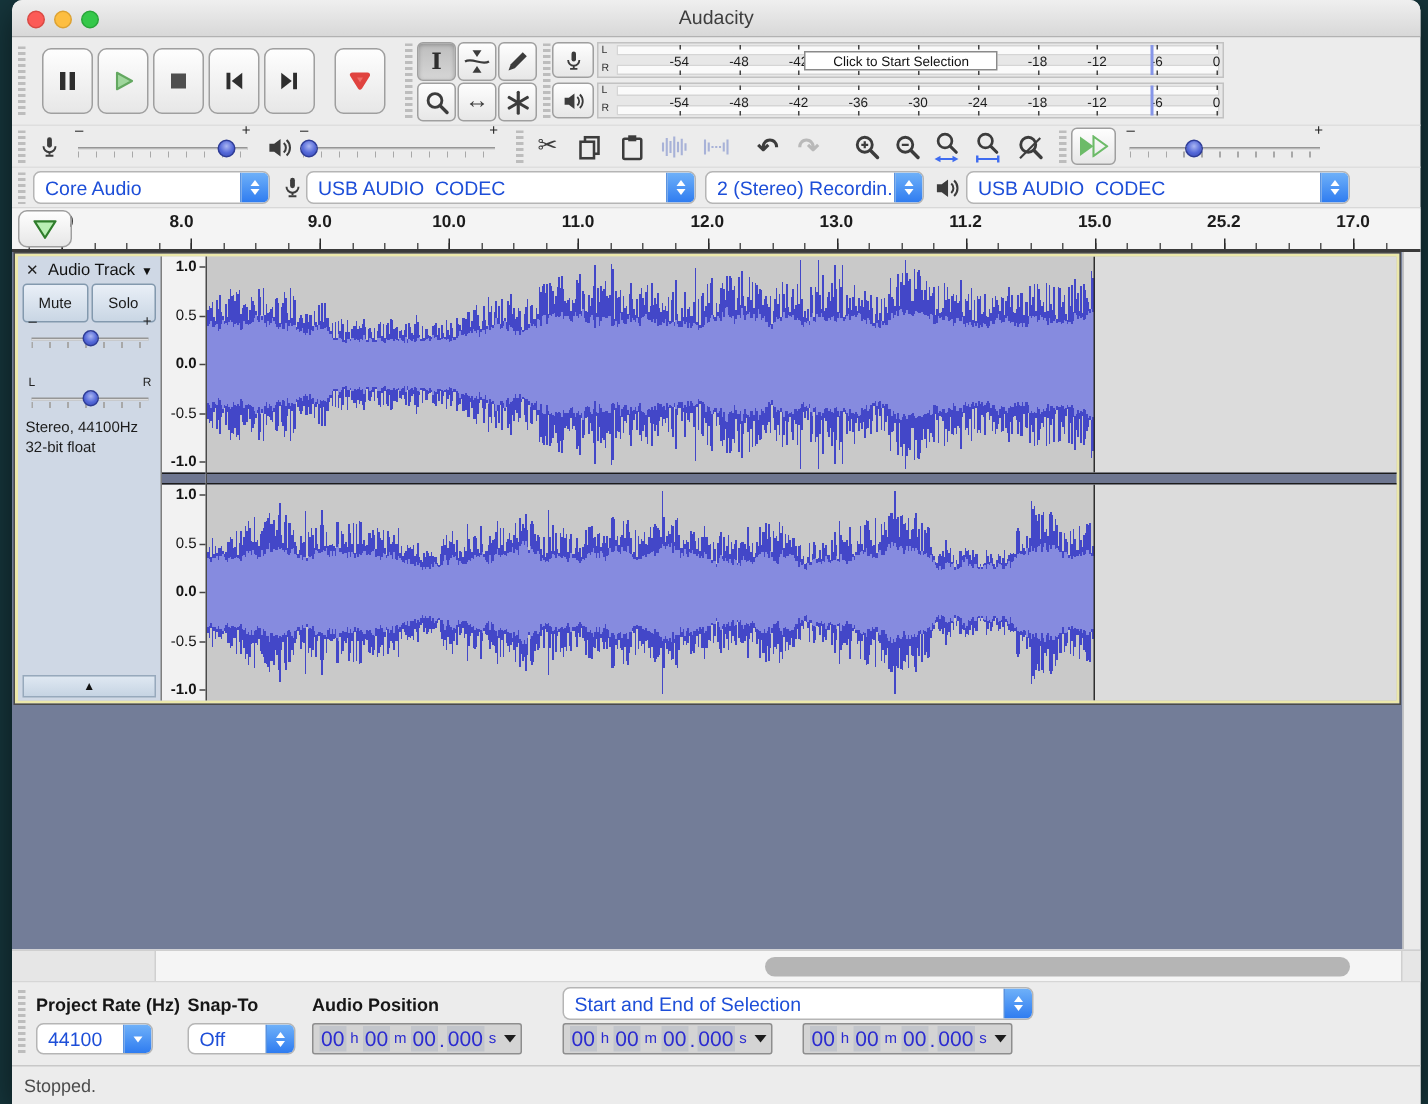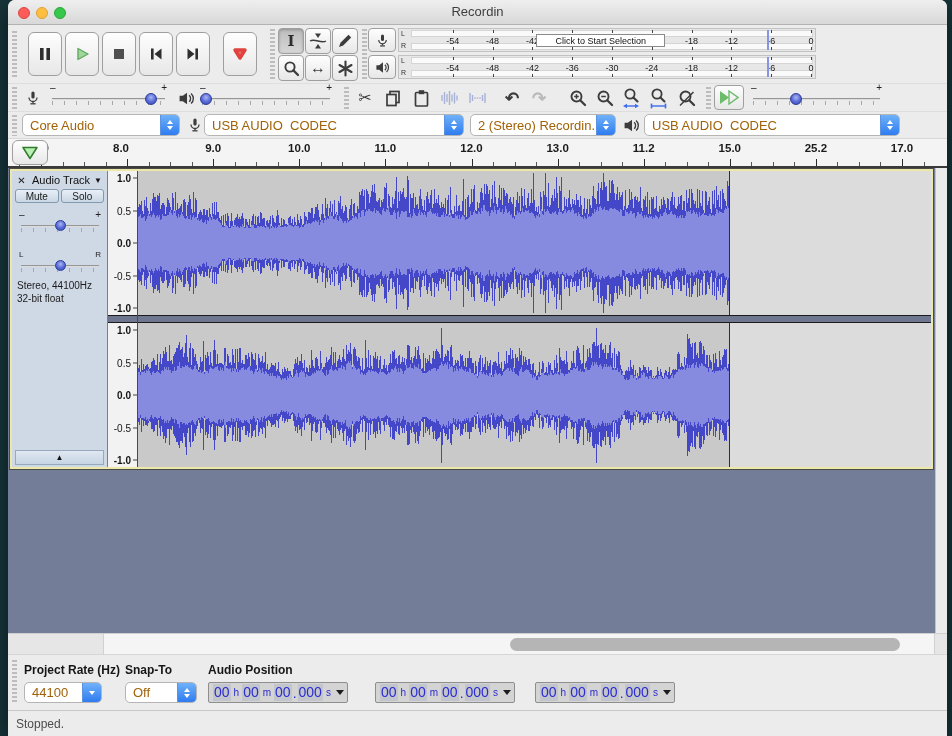--- a/index.html
+++ b/index.html
@@ -53,21 +53,21 @@
   .sl-ticks { position:absolute; left:0; right:0; top:9px; height:4px;
               background:repeating-linear-gradient(to right,#a8a8a8 0 1px,transparent 1px 12px); }
   .sl-thumb { position:absolute; top:1px; width:12px; height:12px; margin-left:-6px; border-radius:50%;
               background:radial-gradient(circle at 50% 35%, #aab6f2, #5468d8 55%, #3a4cb4); border:1px solid #2e3c96; }
   .sl-minus,.sl-plus { position:absolute; font-size:10px; color:#222; top:-9px; line-height:10px; }
   .sl-minus { left:-2px; } .sl-plus { right:-2px; }
 
   
   .dropdown { position:absolute; height:22px; background:#fff; border:1px solid #b5b5b5; border-radius:5px;
               display:flex; align-items:center; overflow:hidden; }
-  .dd-text { flex:1; padding:0 7px; font-size:13px; color:#a16207; white-space:pre; overflow:hidden; }
+  .dd-text { flex:1; padding:0 7px; font-size:13px; color:#1d4ed8; white-space:pre; overflow:hidden; }
   .dd-cap { width:19px; align-self:stretch; background:linear-gradient(#6fb1f9,#2f7cf0); border-left:1px solid #5a93e0;
             display:flex; flex-direction:column; align-items:center; justify-content:center; gap:2px; }
   .chu { width:0; height:0; border-left:3.5px solid transparent; border-right:3.5px solid transparent; border-bottom:4.5px solid #fff; }
   .chd { width:0; height:0; border-left:3.5px solid transparent; border-right:3.5px solid transparent; border-top:4.5px solid #fff; }
 
   
   .timeline { height:29px; flex:0 0 29px; position:relative; background:#f4f4f4; border-bottom:2px solid #3a3a3a; }
   .ruler-label { position:absolute; top:3px; transform:translateX(-50%); font-size:11.5px; font-weight:bold; color:#1b1b1b; }
   .ruler-tick { position:absolute; bottom:0; width:1px; background:#2a2a2a; }
   .ruler-tick.major { height:7px; } .ruler-tick.minor { height:4px; background:#555; }
@@ -76,21 +76,21 @@
   
   .mainarea { height:465px; flex:0 0 465px; position:relative; background:#737d98; }
   .vscroll { position:absolute; right:0; top:0; width:12px; height:100%; background:#ebebeb; border-left:1px solid #c2c2c2; }
   .trackbox { position:absolute; left:2px; top:1px; right:14px; height:300px; border:2px solid #ece8aa;
               outline:1px solid #4a4a4a; background:#c9c9c9; display:flex; }
   .tpanel { width:96px; flex:0 0 96px; background:#cfd8e5; border-right:1px solid #7f7f7f; position:relative; font-size:11px; color:#111; }
   .trow1 { position:absolute; top:1px; left:2px; right:2px; height:16px; display:flex; align-items:center; }
   .tclose { width:15px; height:14px; display:flex; align-items:center; justify-content:center; font-size:10px; color:#222; }
   .tname { flex:1; display:flex; align-items:center; justify-content:space-between; padding:0 3px; font-size:11px; }
   .tname .arr { font-size:8px; }
-  .msrow { position:absolute; top:18px; left:3px; right:3px; height:14px; display:flex; gap:2px; }
+  .msrow { position:absolute; top:18px; left:3px; right:3px; height:26px; display:flex; gap:2px; }
   .msbtn { flex:1; background:linear-gradient(#e9eff7,#c9d6e4); border:1px solid #8399ae; border-radius:3px;
            font-size:10px; color:#1a1a1a; display:flex; align-items:center; justify-content:center; }
   .tslider { left:9px; width:78px; }
   .tslider .sl-thumb { width:11px; height:11px; margin-left:-5.5px; }
   .tinfo { position:absolute; left:5px; font-size:10px; color:#1c1c1c; line-height:13px; }
   .collapsebtn { position:absolute; left:3px; right:3px; bottom:2px; height:15px; background:linear-gradient(#dfe8f2,#c6d4e3);
                  border:1px solid #97a9bc; display:flex; align-items:center; justify-content:center; font-size:8px; color:#111; }
   .rulercol { width:30px; flex:0 0 30px; background:#f2f2f2; border-right:1px solid #4a4a4a; display:flex; flex-direction:column; }
   .vchan { height:144px; position:relative; }
   .vsep { height:8px; background:#6e7690; border-top:1px solid #1c1c1c; border-bottom:1px solid #1c1c1c; }
@@ -130,21 +130,21 @@
 </style>
 </head>
 <body>
 
 <div class="window">
 
   <div class="titlebar">
     <div class="tl red"></div>
     <div class="tl yellow"></div>
     <div class="tl green"></div>
-    <div class="title">Recordin</div>
+    <div class="title">Audacity</div>
   </div>
 
   <div class="row1">
     <div class="grip" style="left:4px;top:6px;height:46px"></div>
 
     <div class="btn" style="left:20px;top:7px;width:34px;height:44px">
       <svg width="16" height="16" viewBox="0 0 16 16">
           <rect x="3" y="2" width="3.6" height="12" fill="#2e2e2e"></rect>
           <rect x="9.4" y="2" width="3.6" height="12" fill="#2e2e2e"></rect>
         </svg>
@@ -693,20 +693,27 @@
         <span class="tf-sep">h</span>
         <span class="tf-seg">00</span>
         <span class="tf-sep">m</span>
         <span class="tf-seg">00</span>
         <span class="tf-dot">.</span>
         <span class="tf-seg">000</span>
         <span class="tf-sep">s</span>
         <span class="tf-arrow"></span>
       </div>
 
+    <div class="dropdown" style="left:367px;top:3px;width:314px">
+      <span class="dd-text">Start and End of Selection</span>
+      <span class="dd-cap">
+          <span class="chu"></span>
+          <span class="chd"></span>
+        </span>
+    </div>
     <div class="timefield" style="left:367px">
         <span class="tf-seg">00</span>
         <span class="tf-sep">h</span>
         <span class="tf-seg">00</span>
         <span class="tf-sep">m</span>
         <span class="tf-seg">00</span>
         <span class="tf-dot">.</span>
         <span class="tf-seg">000</span>
         <span class="tf-sep">s</span>
         <span class="tf-arrow"></span>

